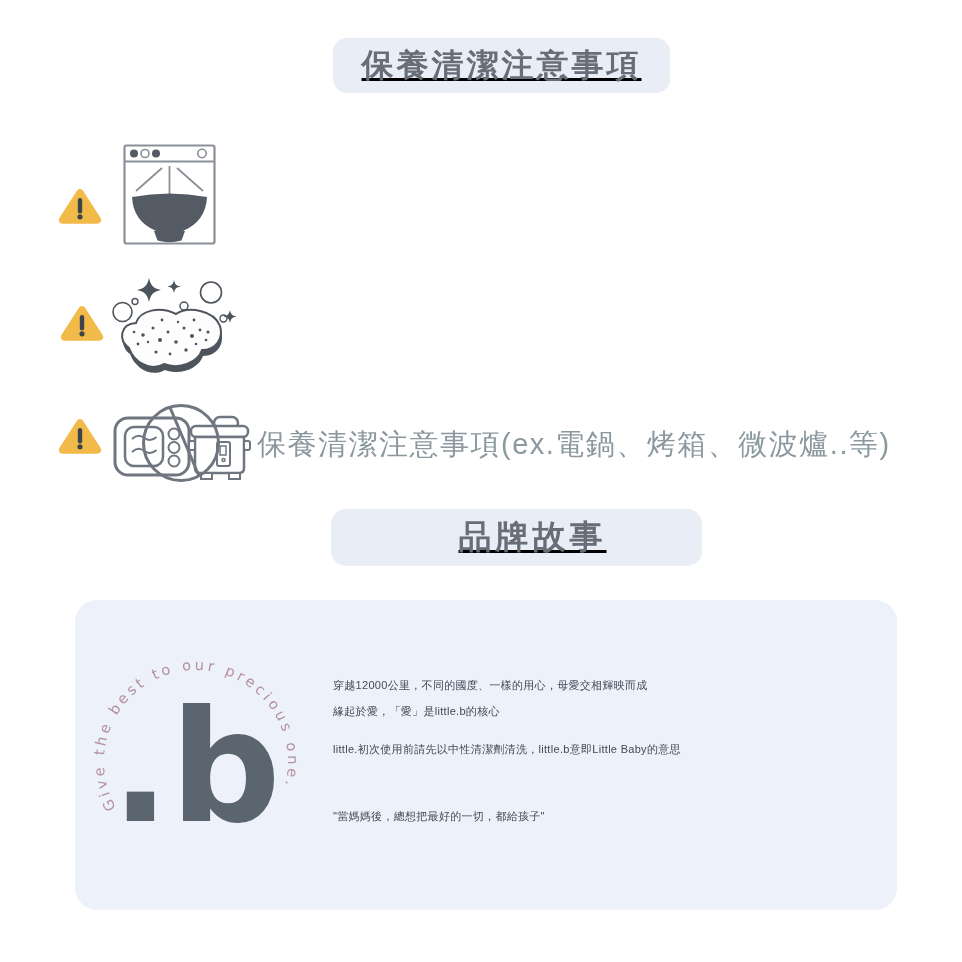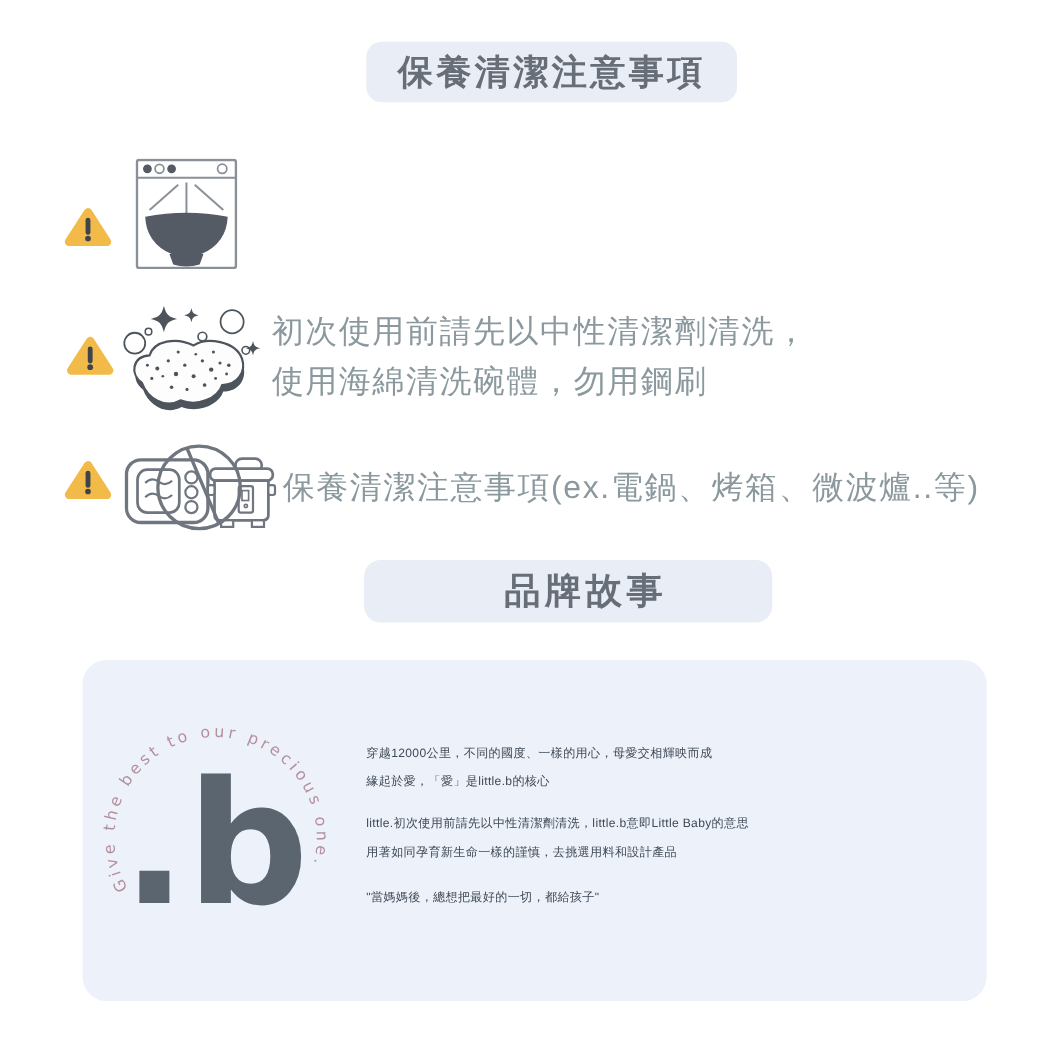--- a/index.html
+++ b/index.html
@@ -2,21 +2,21 @@
 <html style="--banner_bg: #e9edf5; --banner_text: #676e78; --care_text: #8b999e; --story_text: #3f4a57; --box_bg: #edf1f9; --warning_yellow: #f2bb49; --warning_mark: #3e444c; --icon_gray: #8a9098; --icon_dark: #555b64; --sponge_dark: #4d545c; --appliance_gray: #6f767f; --logo_gray: #5b6570; --arc_pink: #b48f9e;"><head>
 <meta charset="utf-8">
 <style>
   html,body{margin:0;padding:0;background:#fff;}
   .canvas{position:relative;width:962px;height:962px;background:#fff;overflow:hidden;
           font-family:"Liberation Sans",sans-serif;}
   .abs{position:absolute;}
 
   
   .banner{position:absolute;background:var(--banner_bg,#e9edf5);border-radius:14px;
-          display:flex;align-items:center;justify-content:center;}
+          display:flex;align-items:center;justify-content:center;text-decoration:underline;}
   .banner-text{font-weight:800;color:var(--banner_text,#676e78);white-space:nowrap;}
   #care-banner{left:333px;top:38px;width:337px;height:55px;}
   #care-banner .banner-text{font-size:32px;letter-spacing:3px;}
   #brand-banner{left:331px;top:509px;width:339px;height:57px;border-radius:15px;padding-left:32px;}
   #brand-banner .banner-text{font-size:33px;letter-spacing:4px;}
 
   
   .care-text{position:absolute;color:var(--care_text,#8b999e);font-size:29px;line-height:45px;
              letter-spacing:1.5px;white-space:nowrap;}
   #care-text-1{left:243px;top:142px;}
@@ -116,24 +116,20 @@
       <circle cx="110" cy="62" r="1.6"></circle>
         <circle cx="98" cy="74" r="1.3"></circle>
         <circle cx="50" cy="72" r="1.2"></circle>
       <circle cx="64" cy="50" r="1.4"></circle>
         <circle cx="80" cy="52" r="1.2"></circle>
         <circle cx="96" cy="50" r="1.4"></circle>
       <circle cx="108" cy="70" r="1.3"></circle>
         <circle cx="36" cy="62" r="1.3"></circle>
     </g>
   </svg>
-  <div class="care-text" id="care-text-2">
-    <div>初次使用前請先以中性清潔劑清洗，</div>
-    <div>使用海綿清洗碗體，勿用鋼刷</div>
-  </div>
 
   <svg class="abs" id="tri-3" width="46" height="39" viewBox="0 0 48 40">
     <path class="tri-fill" d="M24 7 L42 35 L6 35 Z" stroke-width="8" stroke-linejoin="round"></path>
     <path class="mark" d="M24 14.5 L24 26" stroke-width="4.6" stroke-linecap="round" fill="none"></path>
     <circle class="mark-f" cx="24" cy="31.8" r="2.7"></circle>
   </svg>
   <svg class="abs" id="noheat-icon" width="146" height="92" viewBox="0 0 146 92">
     <rect class="s-app" x="8" y="22" width="74" height="57" rx="13" fill="#ffffff" stroke-width="3"></rect>
     <rect class="s-app" x="18" y="31" width="38" height="39" rx="9" fill="none" stroke-width="2.5"></rect>
     <path class="s-app" d="M25,43 q6,-6 12.5,-1 q6,4.5 12,-1" fill="none" stroke-width="2"></path>
@@ -173,19 +169,18 @@
     </text>
     <text class="wordmark" x="25" y="176">.b</text>
   </svg>
 
   <div class="story-para" id="story-para-1">
     <div>穿越12000公里，不同的國度、一樣的用心，母愛交相輝映而成</div>
     <div>緣起於愛，「愛」是little.b的核心</div>
   </div>
   <div class="story-para" id="story-para-2">
     <div>little.初次使用前請先以中性清潔劑清洗，little.b意即Little Baby的意思</div>
-    <div>用著如同孕育新生命一樣的謹慎，去挑選用料和設計產品</div>
   </div>
   <div class="story-para" id="story-para-3">
     <div>"當媽媽後，總想把最好的一切，都給孩子"</div>
   </div>
 
 </div>
 
 </body></html>

